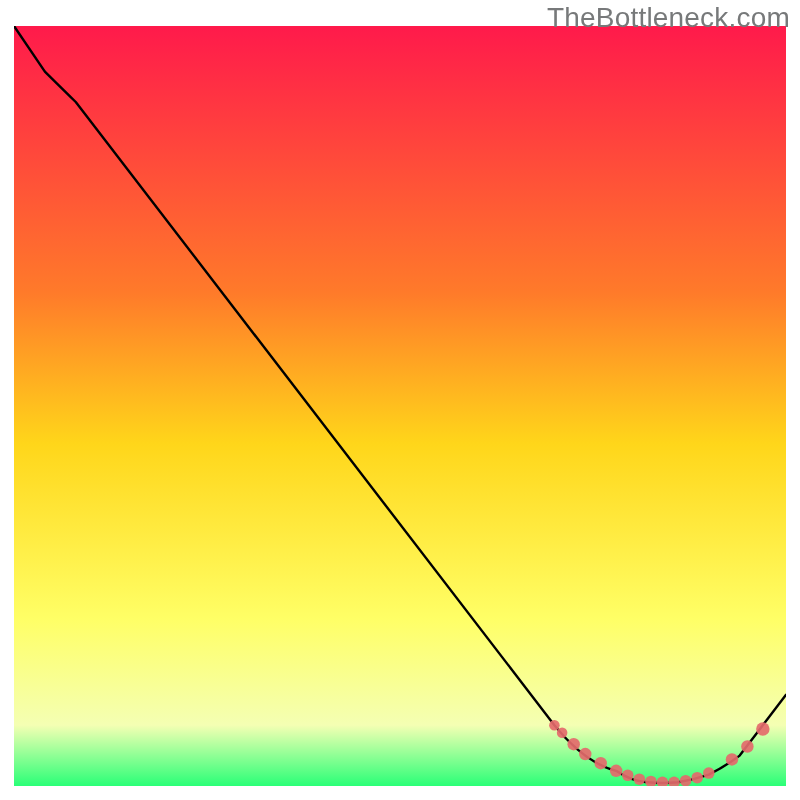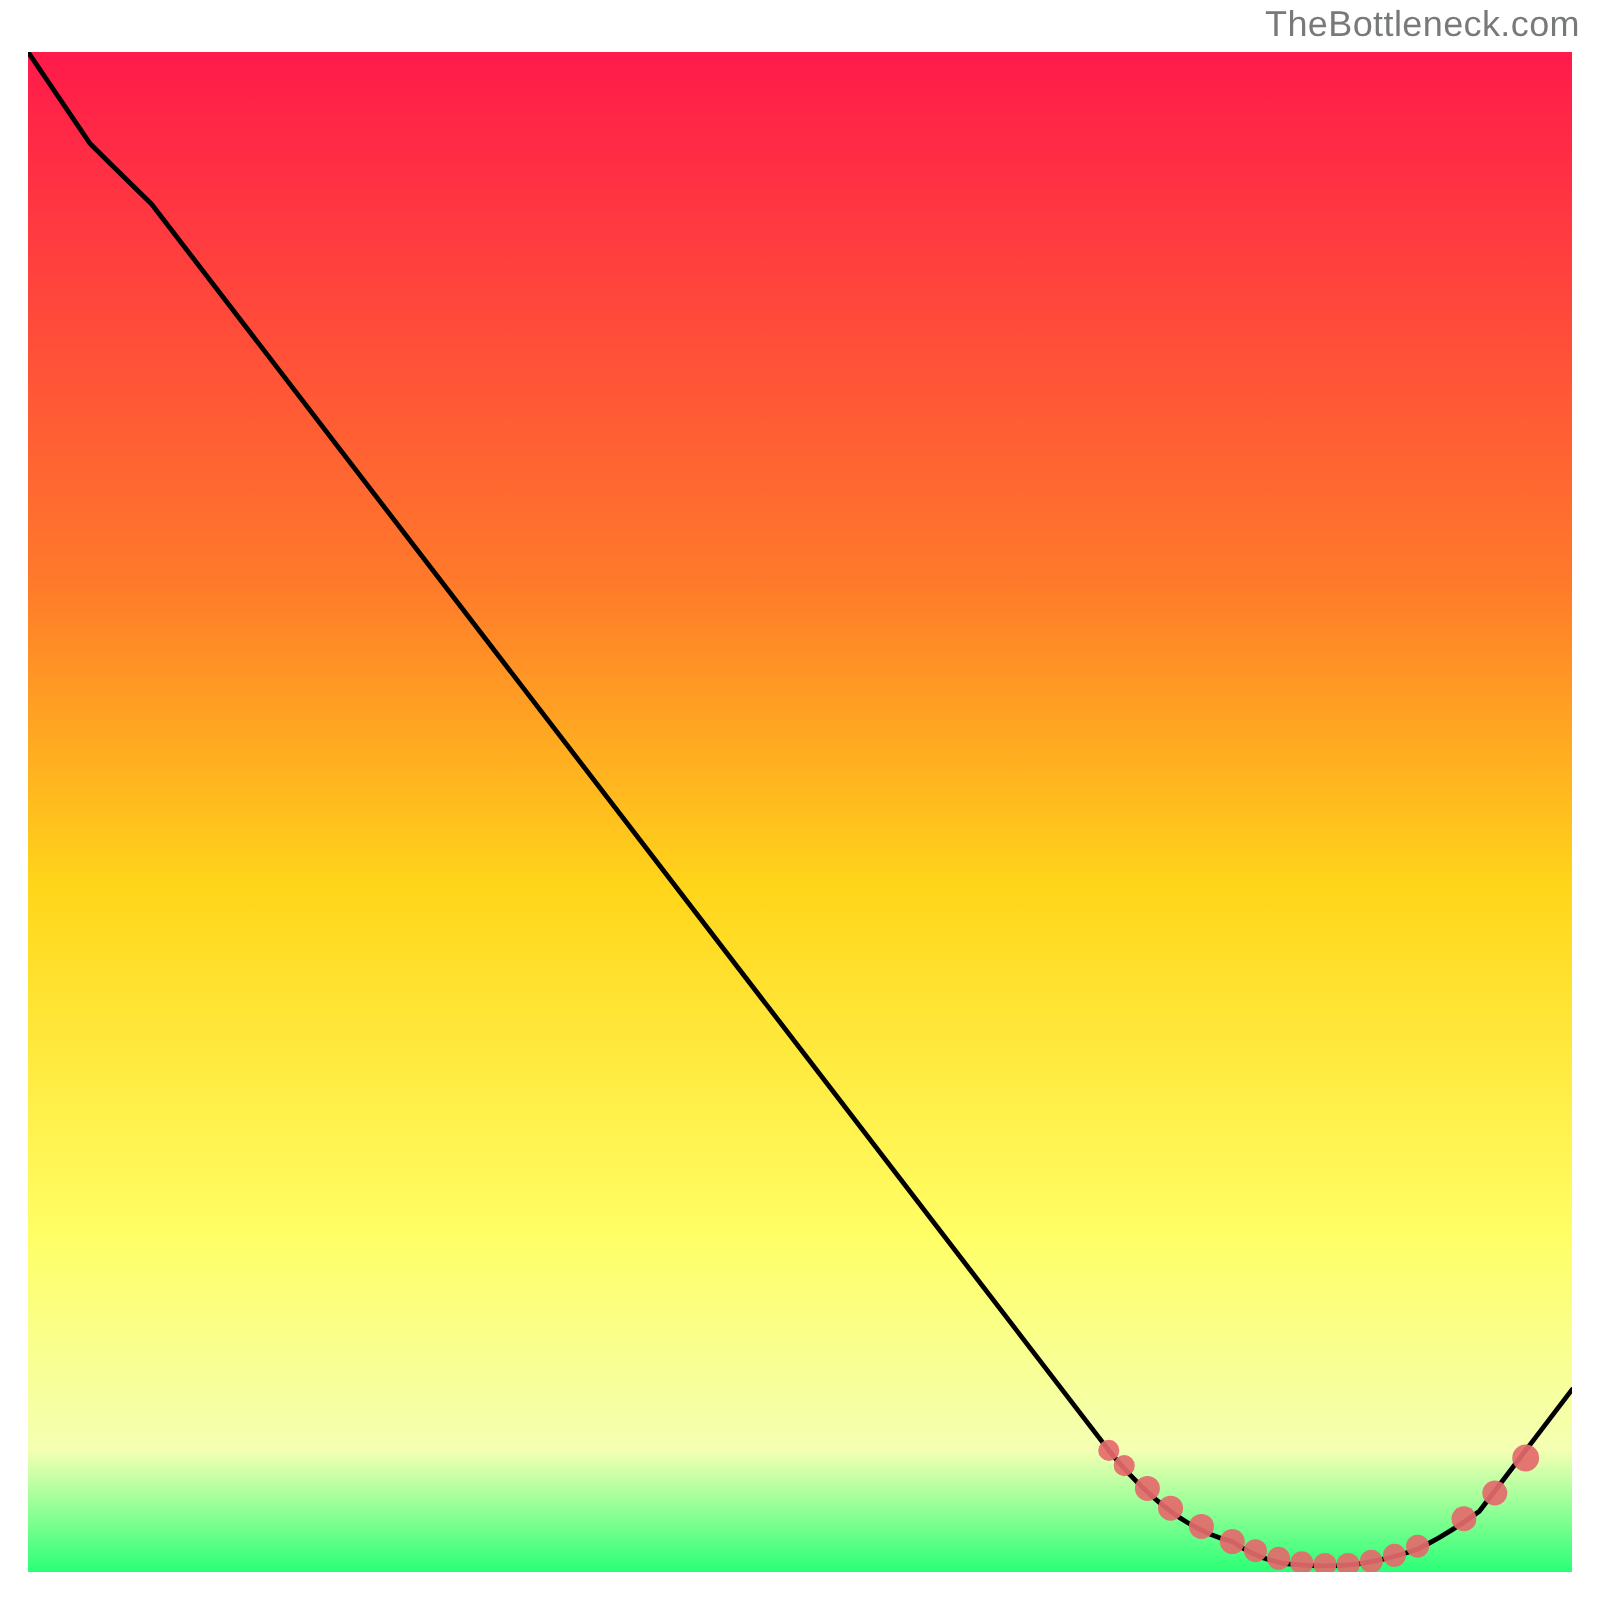--- a/index.html
+++ b/index.html
@@ -14,21 +14,21 @@
   .frame {
     position: relative;
     width: 800px;
     height: 800px;
   }
   .watermark {
     position: absolute;
     top: 2px;
     right: 10px;
     color: #77797a;
-    font-size: 18px;
+    font-size: 28px;
     font-weight: 400;
     letter-spacing: 0.2px;
     z-index: 10;
     margin-left: 15px;
   }
   .plot {
     position: absolute;
     left: 14px;
     top: 26px;
     width: 772px;

